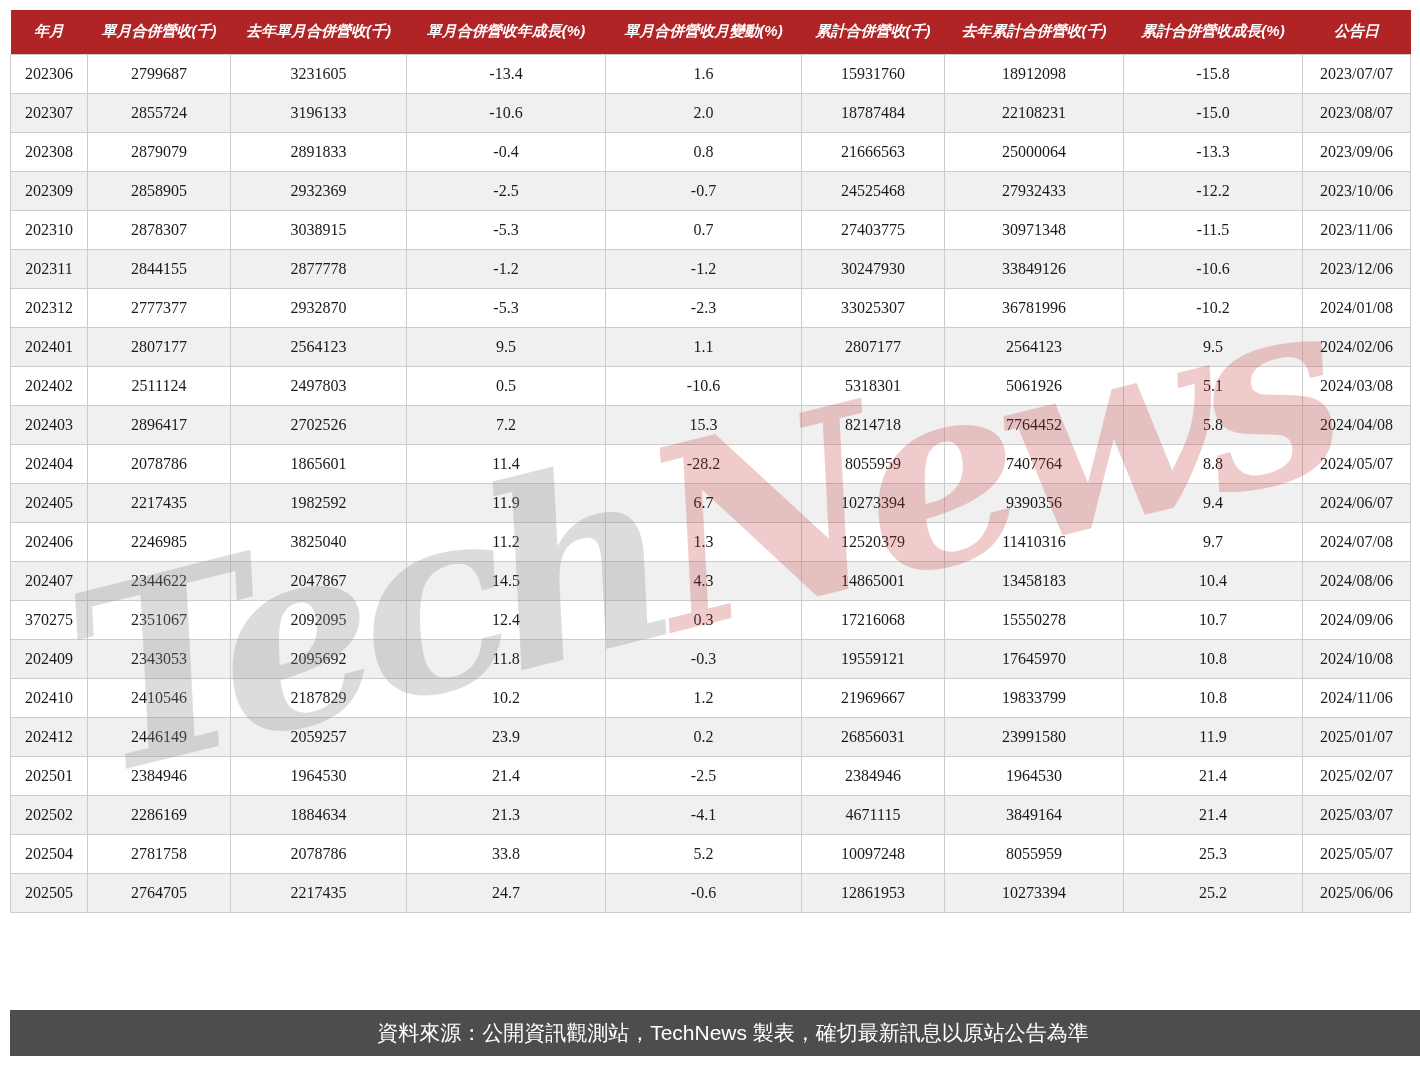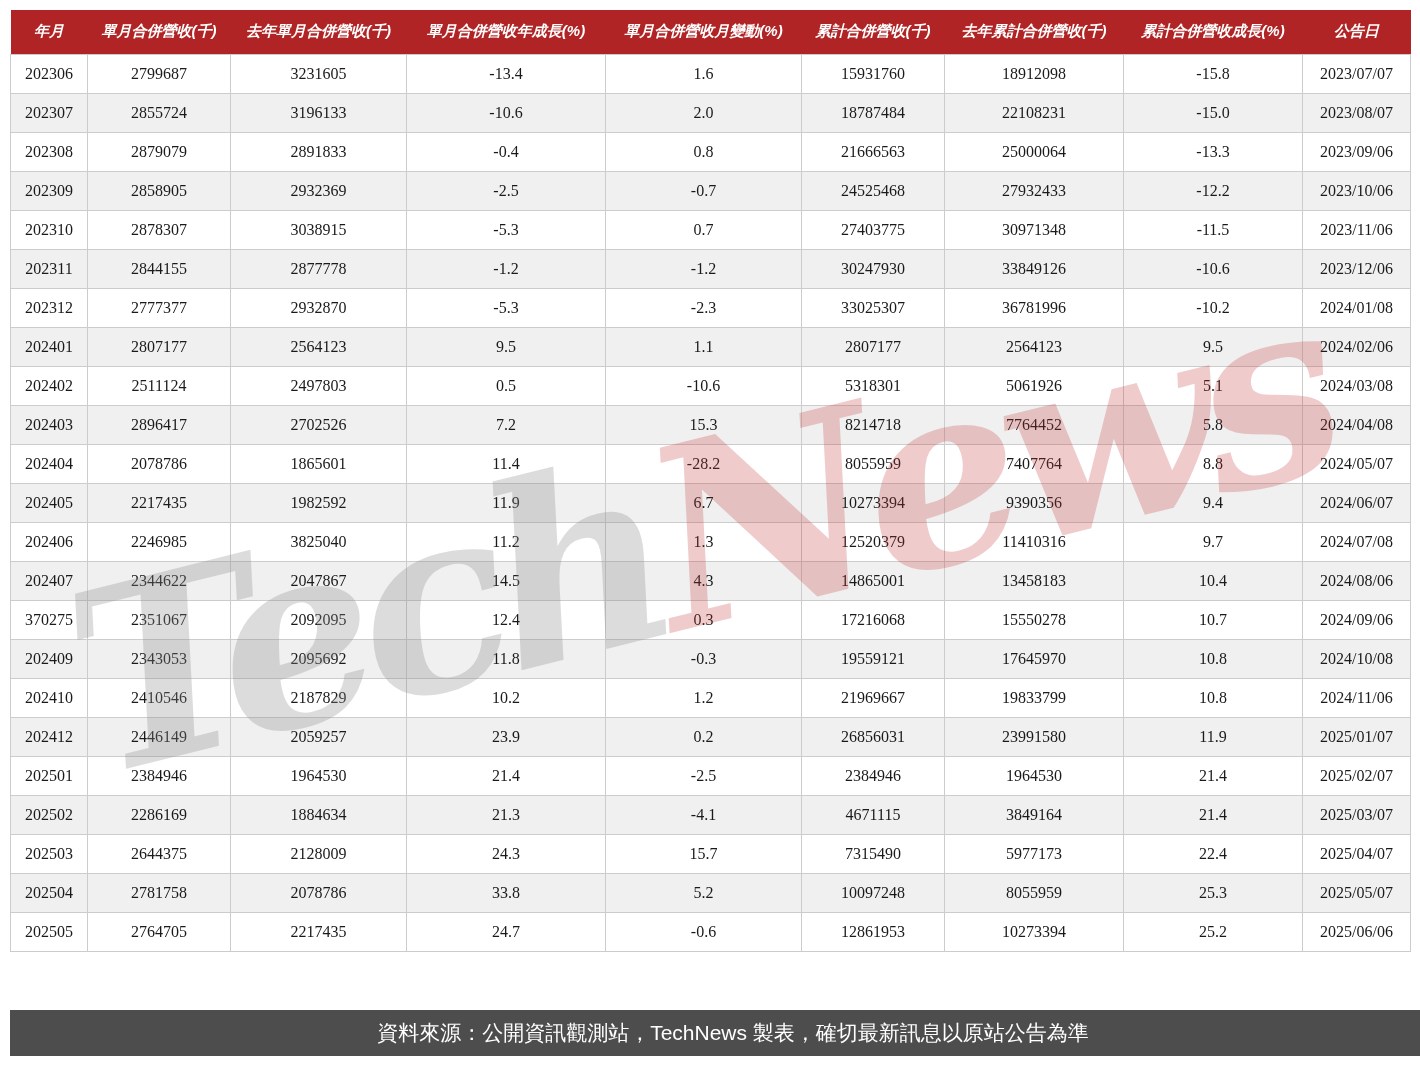--- a/index.html
+++ b/index.html
@@ -333,31 +333,20 @@
           <td>2286169</td>
           <td>1884634</td>
           <td>21.3</td>
           <td>-4.1</td>
           <td>4671115</td>
           <td>3849164</td>
           <td>21.4</td>
           <td>2025/03/07</td>
         </tr>
         <tr>
-          <td>202503</td>
-          <td>2644375</td>
-          <td>2128009</td>
-          <td>24.3</td>
-          <td>15.7</td>
-          <td>7315490</td>
-          <td>5977173</td>
-          <td>22.4</td>
-          <td>2025/04/07</td>
-        </tr>
-        <tr>
           <td>202504</td>
           <td>2781758</td>
           <td>2078786</td>
           <td>33.8</td>
           <td>5.2</td>
           <td>10097248</td>
           <td>8055959</td>
           <td>25.3</td>
           <td>2025/05/07</td>
         </tr>

